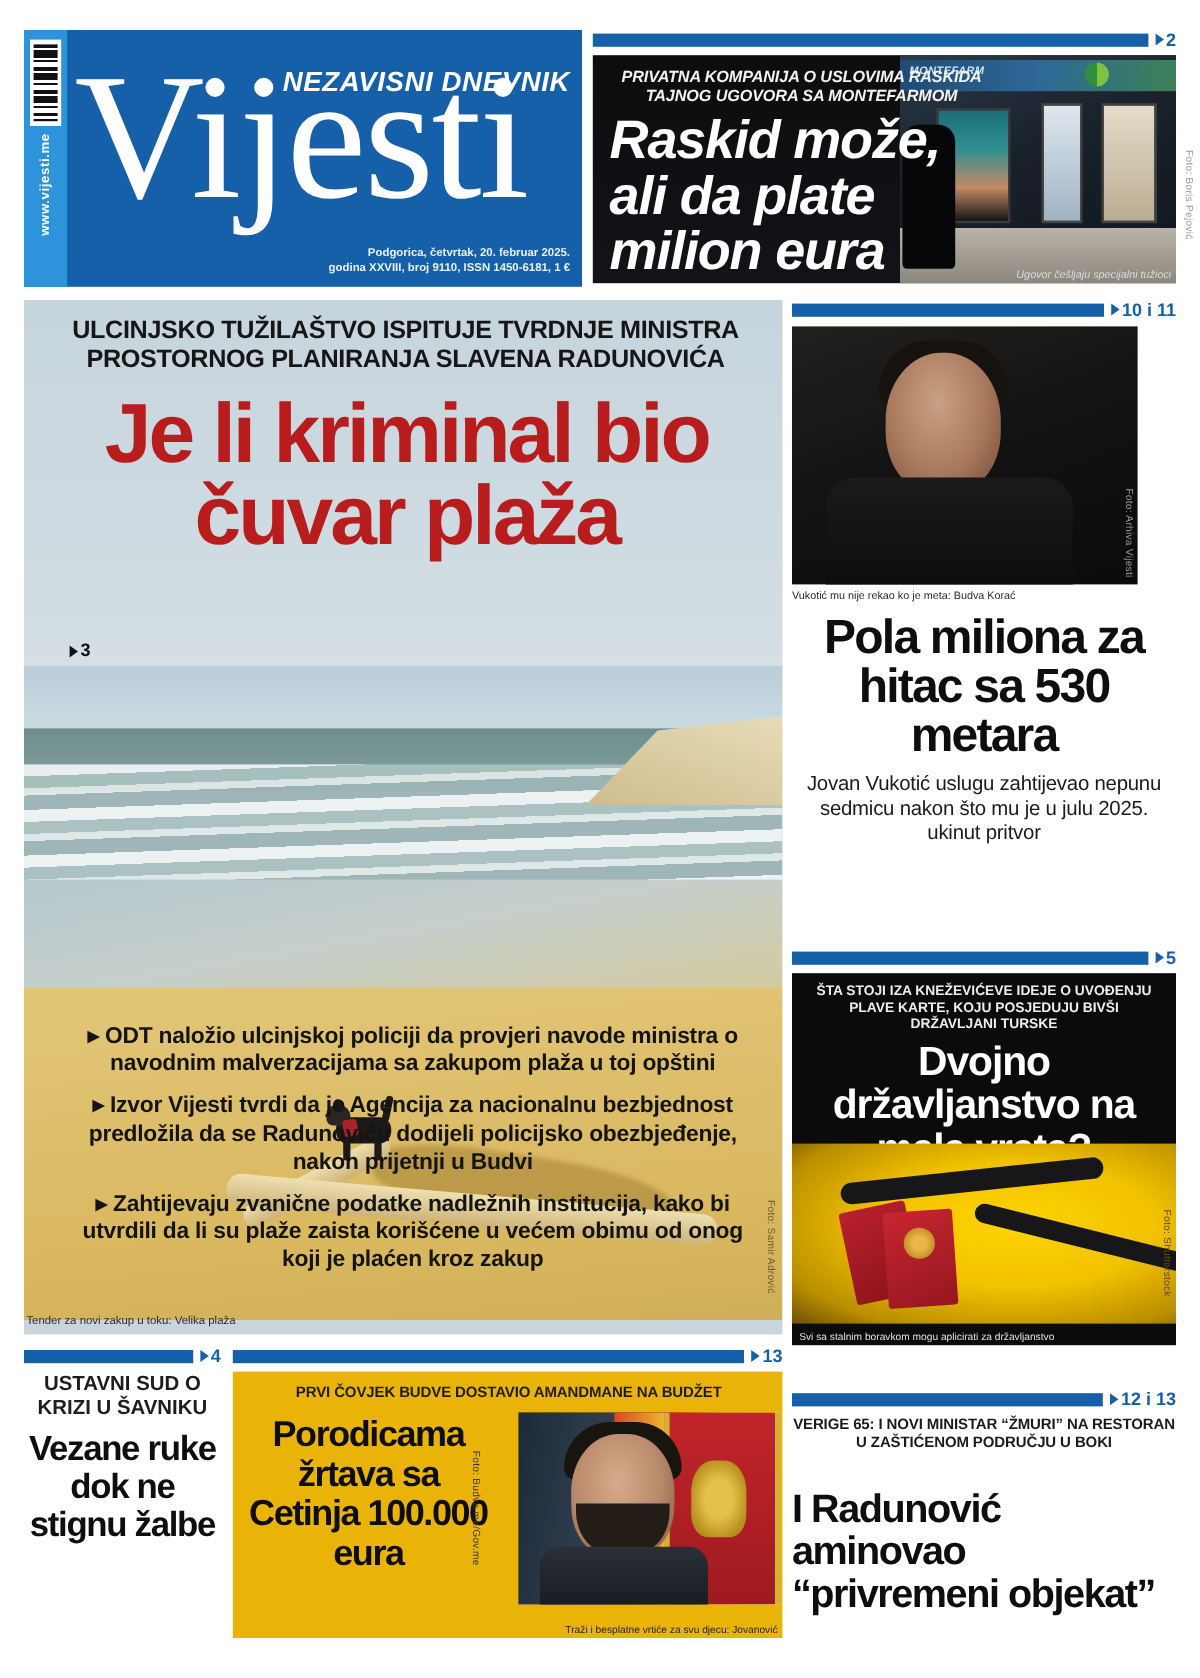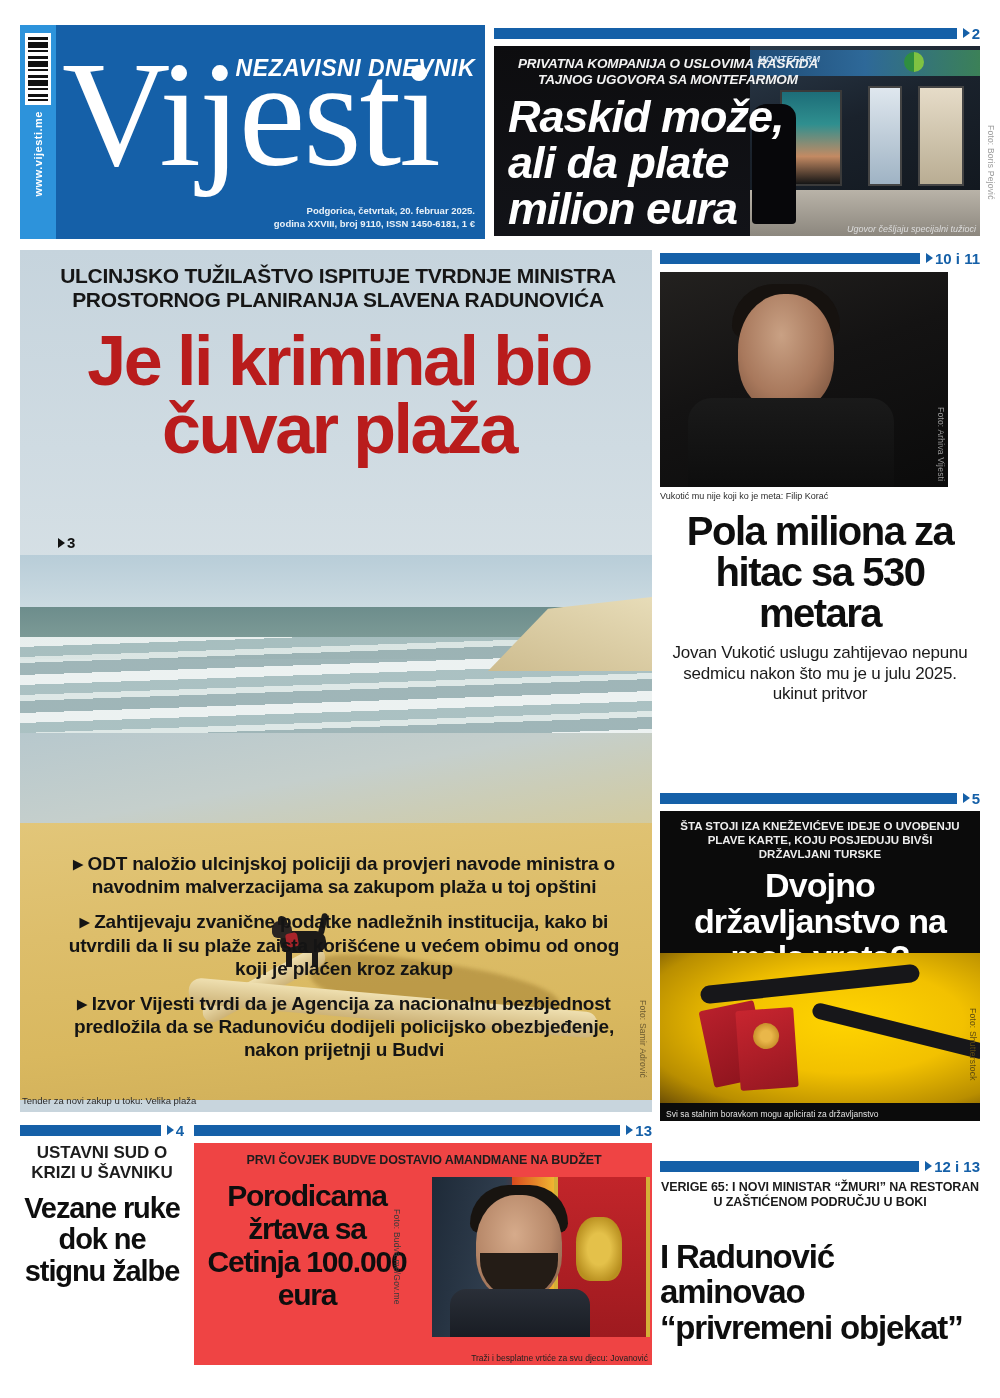--- a/index.html
+++ b/index.html
@@ -298,21 +298,21 @@
   }
   .bl-head{
     margin-top: 10px; text-align:center; color:#0e0e0e;
     font-size: 29px; font-weight:bold; line-height:1.08; letter-spacing:-1.1px;
   }
 
   
   .bm { position:absolute; left: 194px; top: 1122px; width: 458px; }
   .bm-box{
     position:relative; margin-top: 5px; width: 458px; height: 222px;
-    background:#ef4444;
+    background:#eab308;
   }
   .bm-kicker{
     position:absolute; left: 20px; top: 10px; width: 420px; text-align:center;
     color:#1d1d1d; font-size: 12.5px; font-weight:bold; letter-spacing:-.1px;
   }
   .bm-head{
     position:absolute; left: 10px; top: 36px; width: 206px; text-align:center;
     color:#0e0e0e; font-size: 30px; font-weight:bold; line-height:1.1; letter-spacing:-1.2px;
   }
   .bm-photo{
@@ -413,42 +413,42 @@
           <div class="head"></div>
         <div class="ear"></div>
           <div class="collar"></div>
         <div class="leg1"></div>
           <div class="leg2"></div>
       </div>
     </div>
 
     <div class="lead-bullets">
       <p>▸ <span>ODT naložio ulcinjskoj policiji da provjeri navode ministra o navodnim malverzacijama sa zakupom plaža u toj opštini</span></p>
+      <p>▸ <span>Izvor Vijesti tvrdi da je Agencija za nacionalnu bezbjednost predložila da se Radunoviću dodijeli policijsko obezbjeđenje, nakon prijetnji u Budvi</span></p>
       <p>▸ <span>Zahtijevaju zvanične podatke nadležnih institucija, kako bi utvrdili da li su plaže zaista korišćene u većem obimu od onog koji je plaćen kroz zakup</span></p>
-      <p>▸ <span>Izvor Vijesti tvrdi da je Agencija za nacionalnu bezbjednost predložila da se Radunoviću dodijeli policijsko obezbjeđenje, nakon prijetnji u Budvi</span></p>
     </div>
     <div class="credit-v lead-credit">Foto: Samir Adrović</div>
   </div>
   <div class="lead-cap">Tender za novi zakup u toku: Velika plaža</div>
 
   <div class="rc rc1">
     <div class="rule-row">
       <div class="rule-bar"></div>
       <div class="pagenum">
         <span class="tri"></span>
         <span>10 i 11</span>
       </div>
     </div>
     <div class="rc-photo">
       <div class="hair-a"></div>
       <div class="face-a"></div>
       <div class="body-a"></div>
       <div class="credit-v" style="right:2px; bottom:6px; color:#9a9a9a;">Foto: Arhiva Vijesti</div>
     </div>
-    <div class="rc-cap">Vukotić mu nije koji ko je meta: Filip Korać</div>
+    <div class="rc-cap">Vukotić mu nije rekao ko je meta: Budva Korać</div>
     <div class="rc-head">Pola miliona za hitac sa 530 metara</div>
     <div class="rc-sub">Jovan Vukotić uslugu zahtijevao nepunu sedmicu nakon što mu je u julu 2025. ukinut pritvor</div>
   </div>
 
   <div class="rc rc2">
     <div class="rule-row">
       <div class="rule-bar"></div>
       <div class="pagenum">
         <span class="tri"></span>
         <span>5</span>

